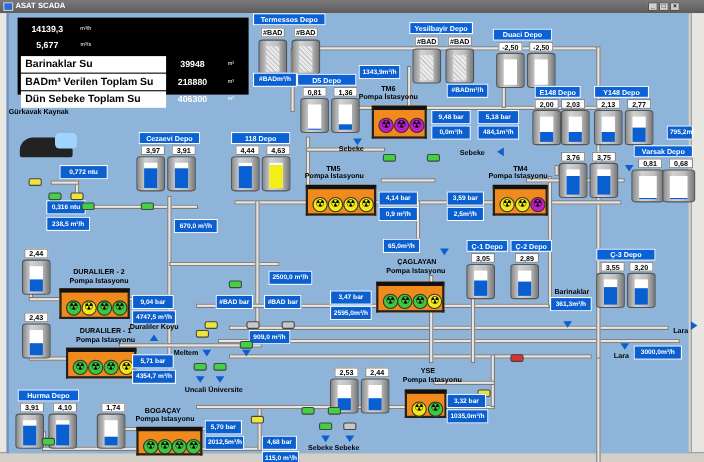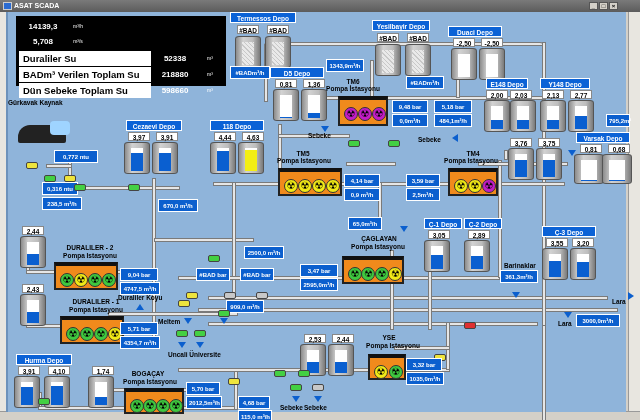--- a/index.html
+++ b/index.html
@@ -68,43 +68,43 @@
 <div class="canvas">
 
   <div class="summary">
     <div class="srow tall">
       <div class="svals">
         <div class="sval">
             <span class="snum">14139,3</span>
             <span class="sunit">m³/h</span>
           </div>
         <div class="sval">
-            <span class="snum">5,708</span>
+            <span class="snum">5,677</span>
             <span class="sunit">m³/s</span>
           </div>
       </div>
     </div>
     <div class="srow">
-      <div class="slabel">Duraliler Su</div>
+      <div class="slabel">Barinaklar Su</div>
       <div class="sval">
-          <span class="snum">52338</span>
+          <span class="snum">39948</span>
           <span class="sunit">m³</span>
         </div>
     </div>
     <div class="srow">
       <div class="slabel">BADm³ Verilen Toplam Su</div>
       <div class="sval">
           <span class="snum">218880</span>
           <span class="sunit">m³</span>
         </div>
     </div>
     <div class="srow">
       <div class="slabel">Dün Sebeke Toplam Su</div>
       <div class="sval">
-          <span class="snum">598660</span>
+          <span class="snum">406300</span>
           <span class="sunit">m³</span>
         </div>
     </div>
   </div>
 
   <div class="pipe" style="left:256px;top:32px;width:4px;height:58px;"></div>
   <div class="pipe" style="left:256px;top:30px;width:280px;height:4px;border-radius:4px 4px 0 0;"></div>
   <div class="pipe" style="left:534px;top:30px;width:4px;height:380px;"></div>
   <div class="pipe" style="left:302px;top:84px;width:236px;height:4px;"></div>
   <div class="pipe" style="left:448px;top:58px;width:4px;height:28px;"></div>

